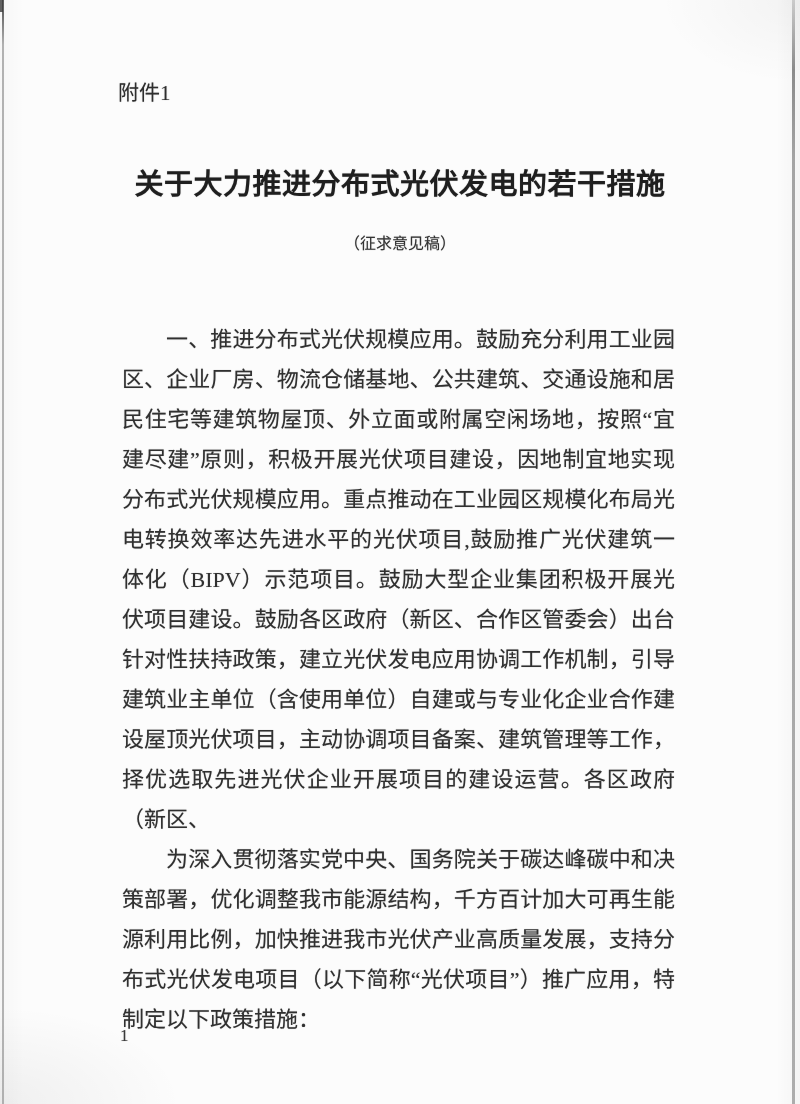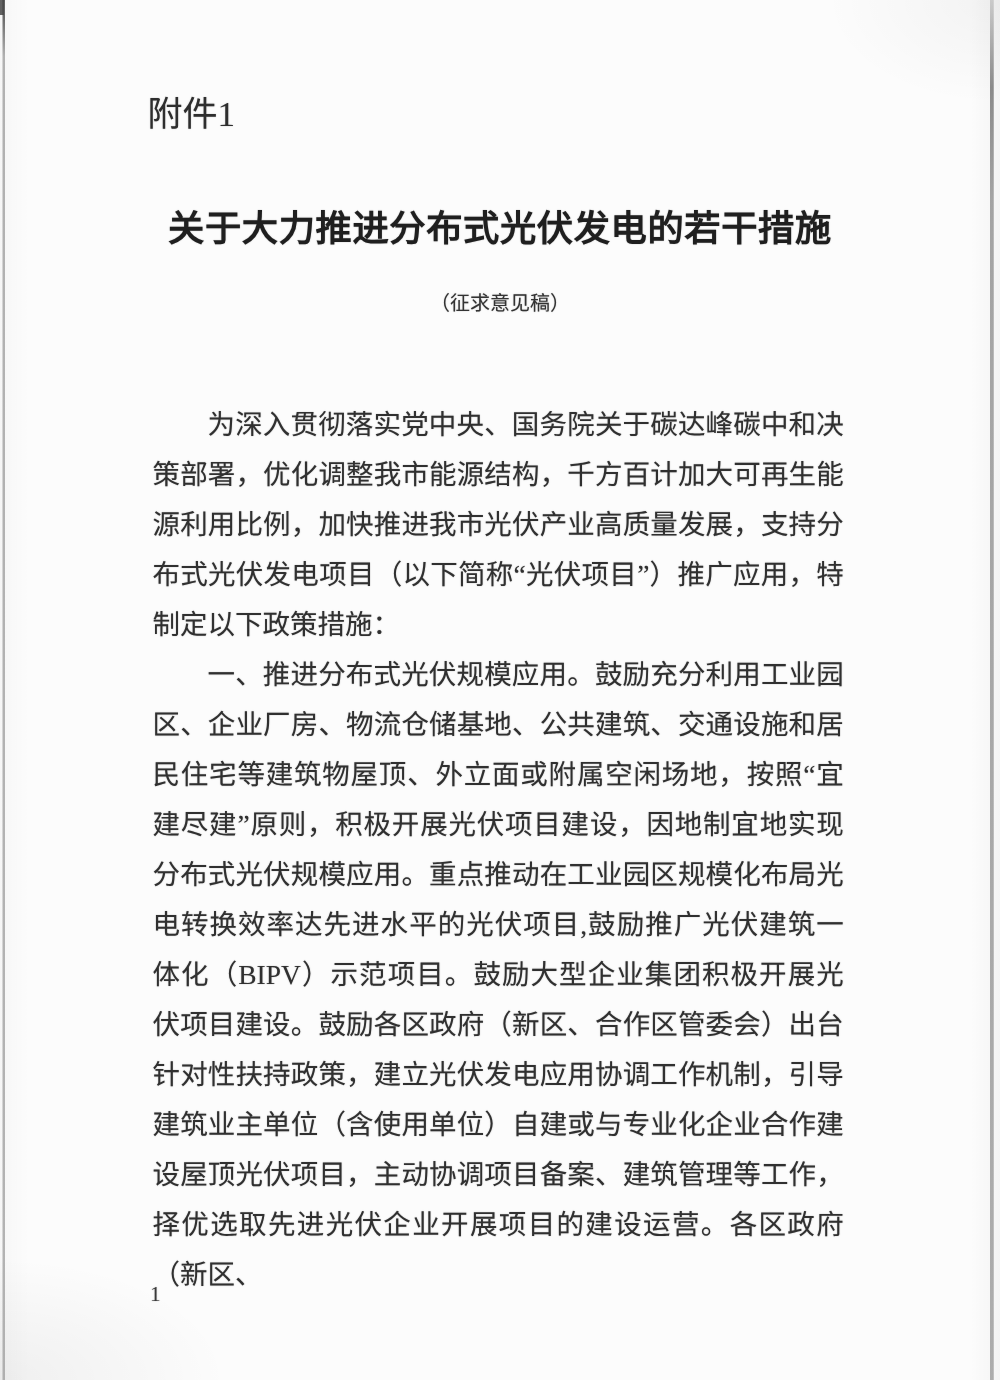--- a/index.html
+++ b/index.html
@@ -38,21 +38,21 @@
   .corner-mark {
     position: absolute;
     left: 0; top: 0;
     width: 3px; height: 12px;
     background: #3c3c3c;
     opacity: 0.8;
   }
   .attachment {
     position: absolute;
     left: 118px; top: 80px;
-    font-size: 28px;
+    font-size: 21px;
     line-height: 26px;
   }
   .title {
     position: absolute;
     left: 0; right: 0;
     top: 164px;
     margin: 0;
     text-align: center;
     font-size: 29px;
     line-height: 40px;
@@ -98,18 +98,18 @@
   <div class="edge-right"></div>
   <div class="corner-mark"></div>
 
   <div class="attachment">附件1</div>
 
   <h1 class="title">关于大力推进分布式光伏发电的若干措施</h1>
 
   <div class="subtitle">（征求意见稿）</div>
 
   <div class="body">
+    <p>一、推进分布式光伏规模应用。鼓励充分利用工业园区、企业厂房、物流仓储基地、公共建筑、交通设施和居民住宅等建筑物屋顶、外立面或附属空闲场地，按照“宜建尽建”原则，积极开展光伏项目建设，因地制宜地实现分布式光伏规模应用。重点推动在工业园区规模化布局光电转换效率达先进水平的光伏项目,鼓励推广光伏建筑一体化（BIPV）示范项目。鼓励大型企业集团积极开展光伏项目建设。鼓励各区政府（新区、合作区管委会）出台针对性扶持政策，建立光伏发电应用协调工作机制，引导建筑业主单位（含使用单位）自建或与专业化企业合作建设屋顶光伏项目，主动协调项目备案、建筑管理等工作，择优选取先进光伏企业开展项目的建设运营。各区政府（新区、</p>
     <p>为深入贯彻落实党中央、国务院关于碳达峰碳中和决策部署，优化调整我市能源结构，千方百计加大可再生能源利用比例，加快推进我市光伏产业高质量发展，支持分布式光伏发电项目（以下简称“光伏项目”）推广应用，特制定以下政策措施：</p>
-    <p>一、推进分布式光伏规模应用。鼓励充分利用工业园区、企业厂房、物流仓储基地、公共建筑、交通设施和居民住宅等建筑物屋顶、外立面或附属空闲场地，按照“宜建尽建”原则，积极开展光伏项目建设，因地制宜地实现分布式光伏规模应用。重点推动在工业园区规模化布局光电转换效率达先进水平的光伏项目,鼓励推广光伏建筑一体化（BIPV）示范项目。鼓励大型企业集团积极开展光伏项目建设。鼓励各区政府（新区、合作区管委会）出台针对性扶持政策，建立光伏发电应用协调工作机制，引导建筑业主单位（含使用单位）自建或与专业化企业合作建设屋顶光伏项目，主动协调项目备案、建筑管理等工作，择优选取先进光伏企业开展项目的建设运营。各区政府（新区、</p>
   </div>
 
   <div class="pageno">1</div>
 </div>
 
 </body></html>

